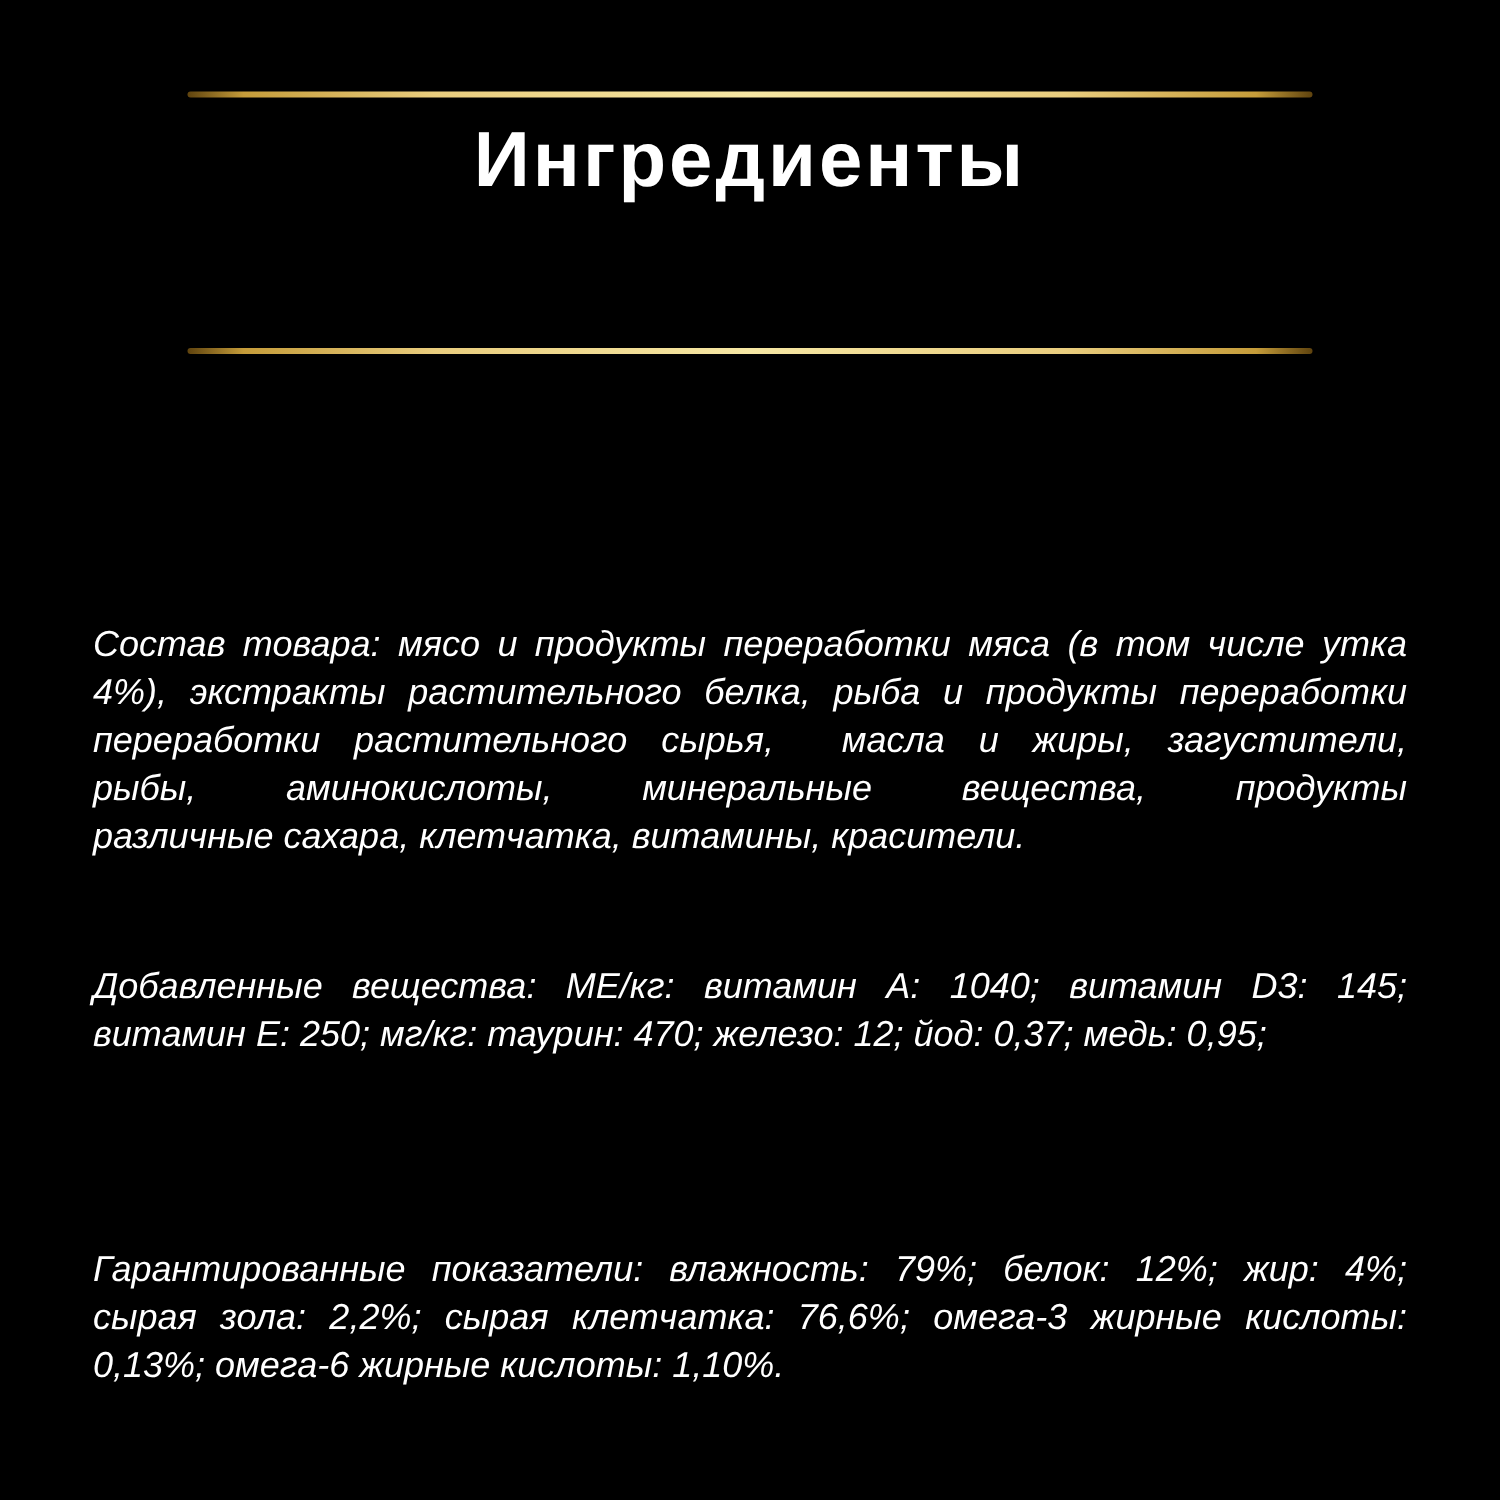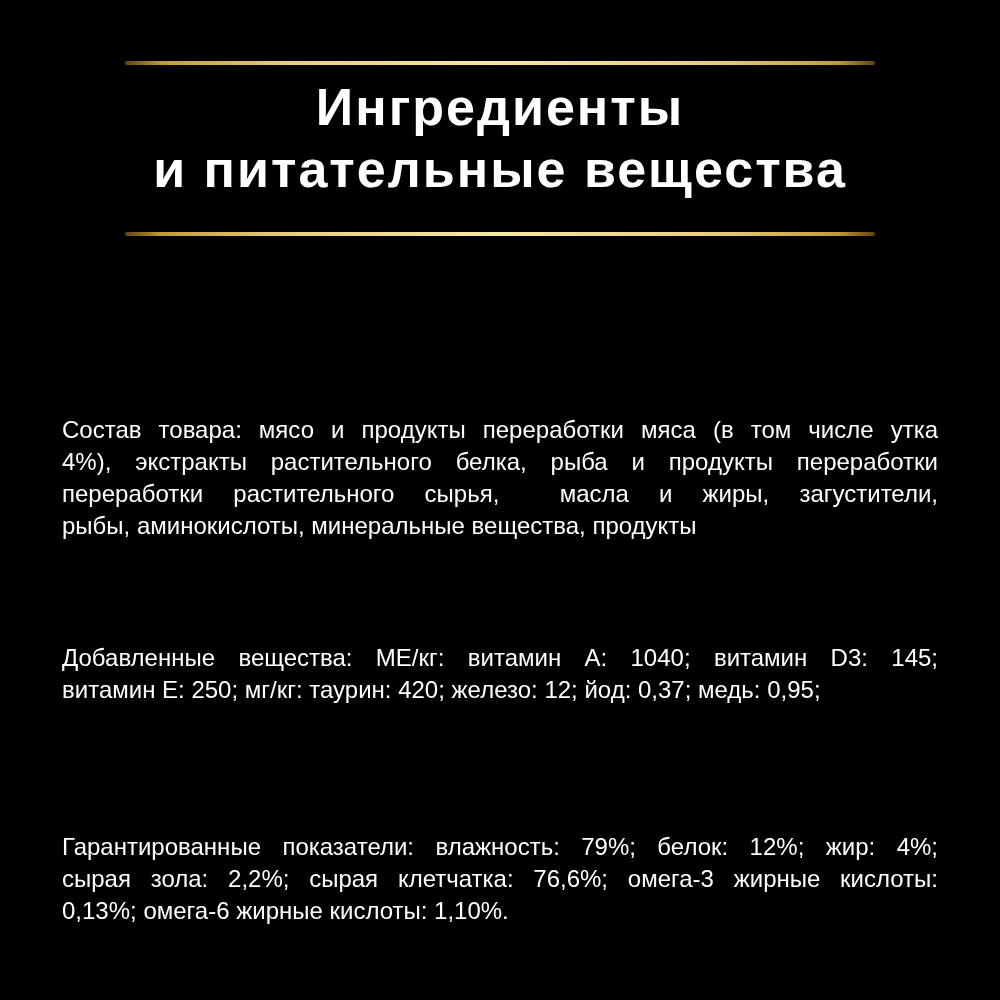--- a/index.html
+++ b/index.html
@@ -47,21 +47,21 @@
   .banner-label{
     color:var(--banner-text);
     font-size:46px;font-weight:700;
     letter-spacing:0.5px;
     padding-bottom:4px;
   }
   .para{
     position:absolute;
     left:62px;width:876px;
     color:var(--body-text);
-    font-size:24px;line-height:32px;font-weight:400;
+    font-size:24px;line-height:32px;font-weight:400;font-style:italic;
   }
   .para-composition{top:414px;}
   .para-additives{top:642px;}
   .para-guaranteed{top:831px;}
   .jline{
     text-align:justify;
     text-align-last:justify;
   }
   .para .jline:last-child{
     text-align-last:left;
@@ -69,36 +69,36 @@
 </style>
 </head>
 <body>
 
 <div class="stage">
 
   <div class="rule rule-top"></div>
 
   <div class="title">
       <div class="title-line">Ингредиенты</div>
-      <div class="title-line">и питательные вещества</div>
     </div>
 
   <div class="rule rule-bottom"></div>
 
 
   <div class="para para-composition">
       <div class="jline">Состав товара: мясо и продукты переработки мяса (в том числе утка</div>
       <div class="jline">4%), экстракты растительного белка, рыба и продукты переработки</div>
       <div class="jline">переработки растительного сырья, &nbsp;масла и жиры, загустители,</div>
       <div class="jline">рыбы, аминокислоты, минеральные вещества, продукты</div>
+      <div class="jline">различные сахара, клетчатка, витамины, красители.</div>
     </div>
 
   <div class="para para-additives">
       <div class="jline">Добавленные вещества: МЕ/кг: витамин А: 1040; витамин D3: 145;</div>
-      <div class="jline">витамин Е: 250; мг/кг: таурин: 420; железо: 12; йод: 0,37; медь: 0,95;</div>
+      <div class="jline">витамин Е: 250; мг/кг: таурин: 470; железо: 12; йод: 0,37; медь: 0,95;</div>
     </div>
 
   <div class="para para-guaranteed">
       <div class="jline">Гарантированные показатели: влажность: 79%; белок: 12%; жир: 4%;</div>
       <div class="jline">сырая зола: 2,2%; сырая клетчатка: 76,6%; омега-3 жирные кислоты:</div>
       <div class="jline">0,13%; омега-6 жирные кислоты: 1,10%.</div>
     </div>
 
 </div>
 

